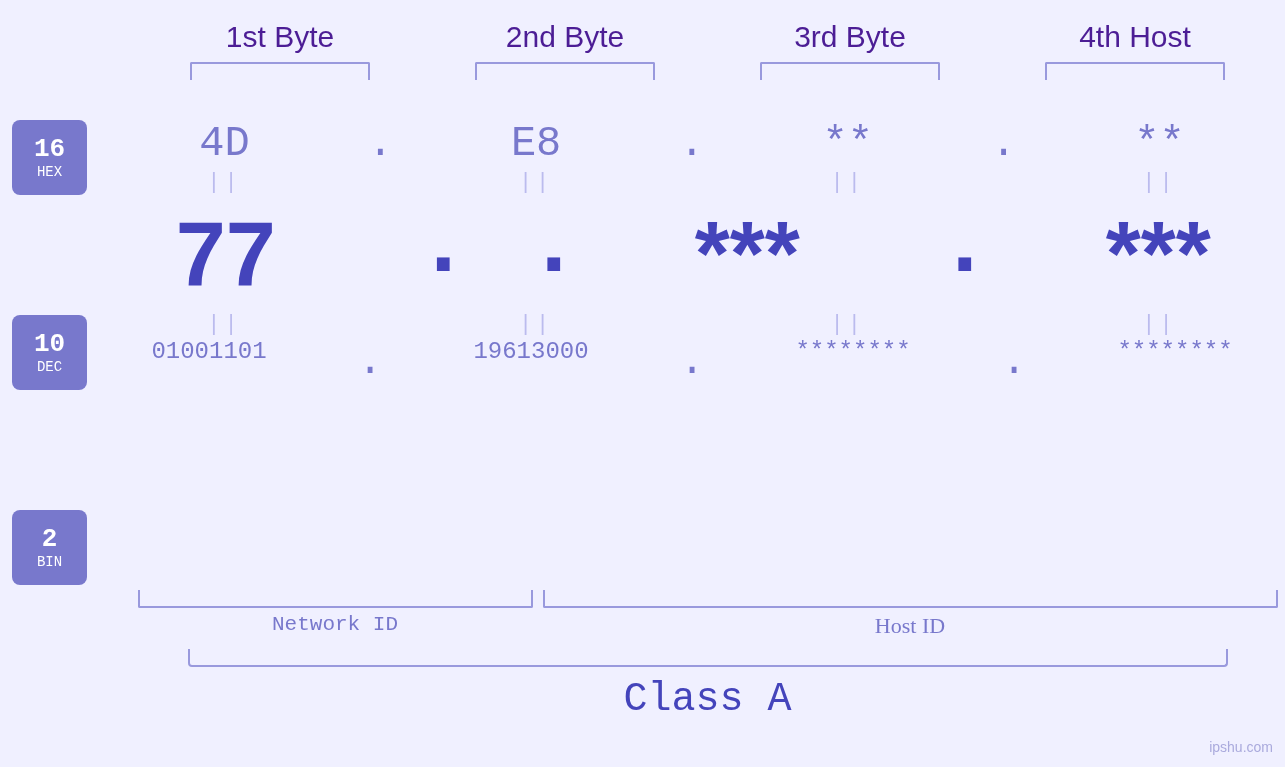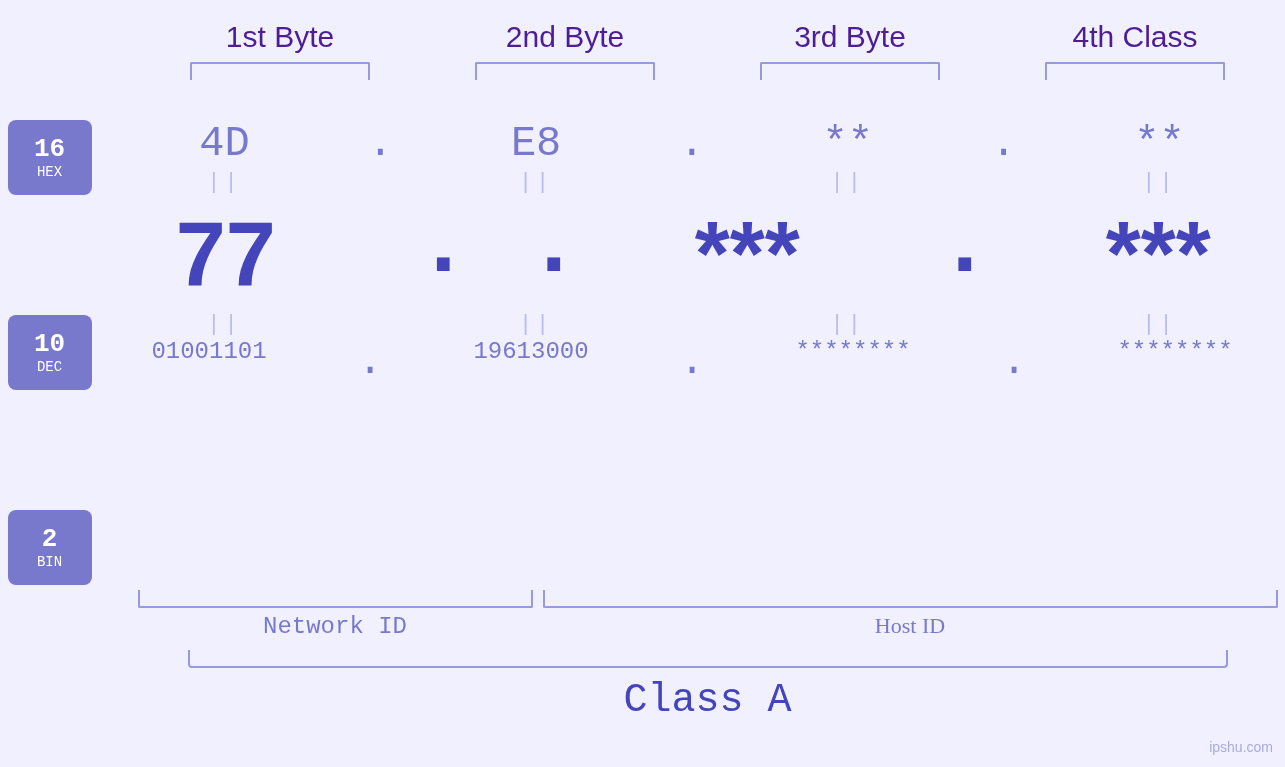--- a/index.html
+++ b/index.html
@@ -67,21 +67,21 @@
     .labels-col {
       width: 130px;
       display: flex;
       flex-direction: column;
       align-items: center;
       gap: 50px;
       padding-top: 10px;
     }
 
     .label-badge {
-      width: 84px;
+      width: 75px;
       height: 75px;
       background-color: #7878cc;
       border-radius: 8px;
       display: flex;
       flex-direction: column;
       align-items: center;
       justify-content: center;
       color: white;
     }
 
@@ -204,21 +204,21 @@
       display: flex;
       width: 1140px;
       margin-left: 130px;
       margin-top: 5px;
     }
 
     .network-label {
       width: 395px;
       text-align: center;
       color: #7878cc;
-      font-size: 24px;
+      font-size: 21px;
       font-family: 'Courier New', Courier, monospace;
       margin-right: 10px;
     }
 
     .host-label {
       flex: 1;
       text-align: center;
       color: #7878cc;
       font-size: 22px;
       font-family: Liberation Serif, serif;
@@ -275,21 +275,21 @@
   </style>
 </head>
 <body>
 
 <div class="container">
 
   <div class="byte-headers">
     <div class="byte-header">1st Byte</div>
     <div class="byte-header">2nd Byte</div>
     <div class="byte-header">3rd Byte</div>
-    <div class="byte-header">4th Class</div>
+    <div class="byte-header">4th Host</div>
   </div>
 
   <div class="bracket-row">
     <div class="bracket"></div>
     <div class="bracket"></div>
     <div class="bracket"></div>
     <div class="bracket"></div>
   </div>
 
   <div class="main-content">

